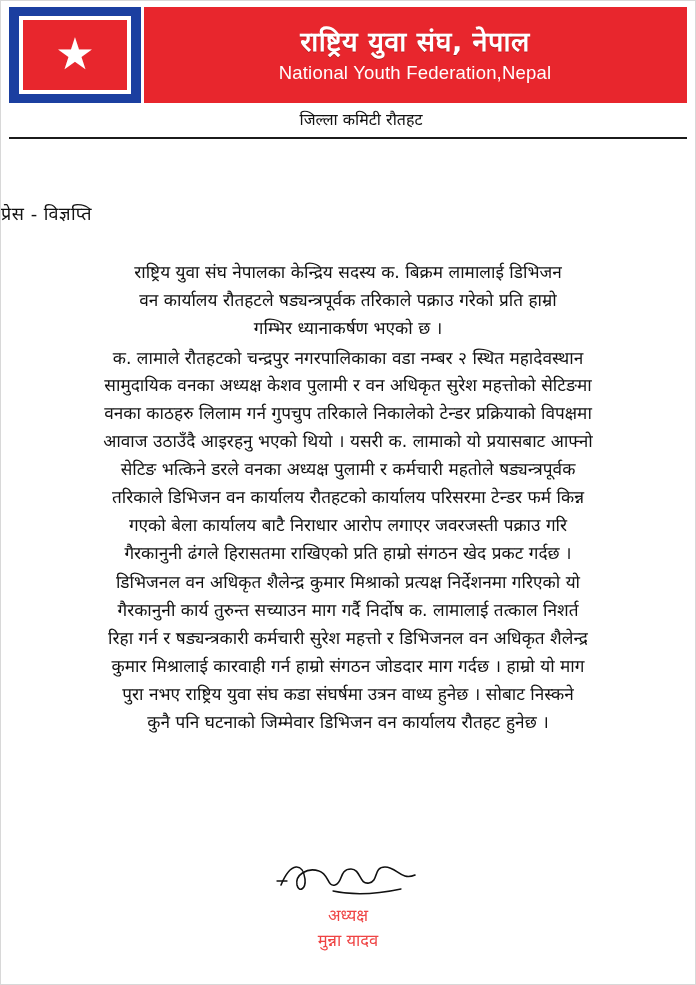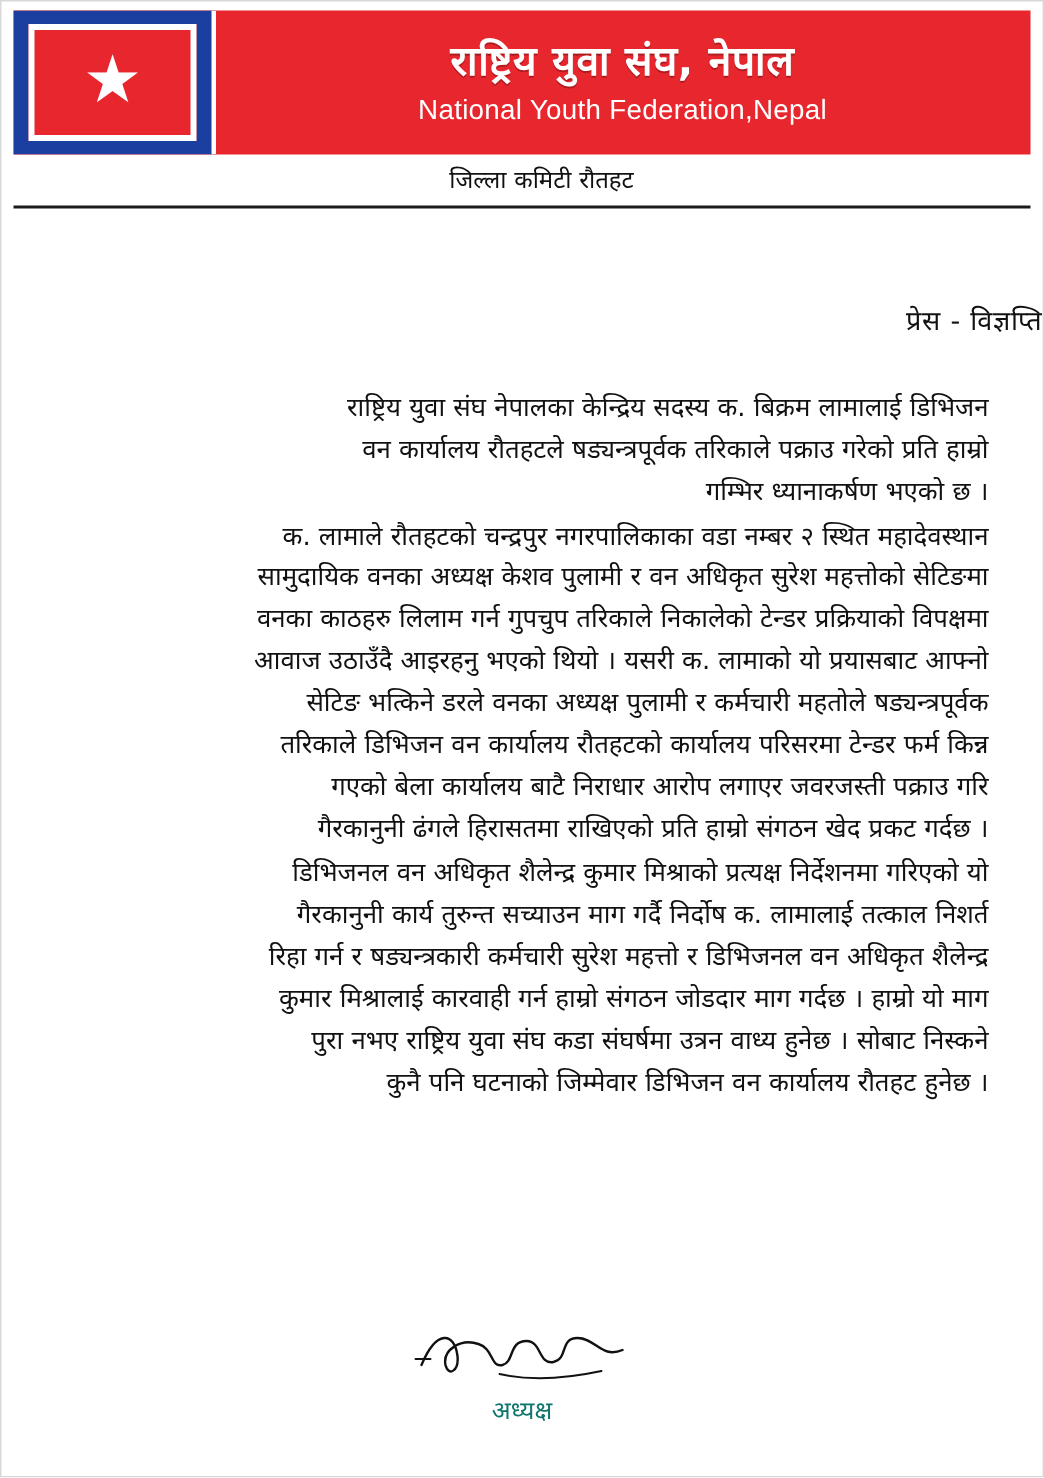--- a/index.html
+++ b/index.html
@@ -102,39 +102,39 @@
   }
   .date-text {
     font-family: "DejaVu Sans", sans-serif;
     font-size: 19px;
     color: #111;
   }
 
   
   .press-title-row {
     margin-top: 62px;
-    text-align: right;
+    text-align: left;
   }
   .press-title {
     font-family: "DejaVu Sans", sans-serif;
     font-size: 18px;
     color: #111;
     letter-spacing: 0.5px;
   }
 
   
   .body-wrap {
     margin: 34px 36px 0 36px;
   }
   .para {
     font-family: "DejaVu Sans", sans-serif;
     font-size: 17.2px;
     line-height: 1.62;
     color: #111;
-    text-align: right;
+    text-align: center;
     margin: 0 0 2px 0;
     white-space: pre-line;
   }
 
   
   .sign-wrap {
     position: absolute;
     left: 0;
     right: 0;
     bottom: 30px;
@@ -145,21 +145,21 @@
     position: relative;
     margin-bottom: 2px;
   }
   .sign-svg {
     display: block;
     margin: 0 auto;
   }
   .sign-line {
     font-family: "DejaVu Sans", sans-serif;
     font-size: 16.5px;
-    color: #0f766e;
+    color: #ef4444;
     line-height: 1.55;
   }
 </style>
 </head>
 <body>
 
 <div class="page">
 
   <div class="header">
     <div class="flag-block">
@@ -204,15 +204,16 @@
 
   <div class="sign-wrap">
     <div class="sign-mark">
       <svg class="sign-svg" width="150" height="46" viewBox="0 0 150 46">
         <path d="M8 30 C 18 6, 30 8, 32 24 C 33 34, 26 38, 24 30 C 22 20, 34 12, 46 16 C 56 19, 54 32, 62 30 C 70 28, 66 14, 78 14 C 88 14, 86 30, 96 28 C 106 26, 100 12, 112 12 C 124 12, 128 26, 142 20" fill="none" stroke="#111" stroke-width="1.6" stroke-linecap="round"></path>
         <path d="M60 36 C 78 40, 100 40, 128 34" fill="none" stroke="#111" stroke-width="1.3" stroke-linecap="round"></path>
         <path d="M4 26 L 14 26" fill="none" stroke="#111" stroke-width="1.3" stroke-linecap="round"></path>
       </svg>
     </div>
     <div class="sign-line">अध्यक्ष</div>
+    <div class="sign-line">मुन्ना यादव</div>
   </div>
 
 </div>
 
 </body></html>

